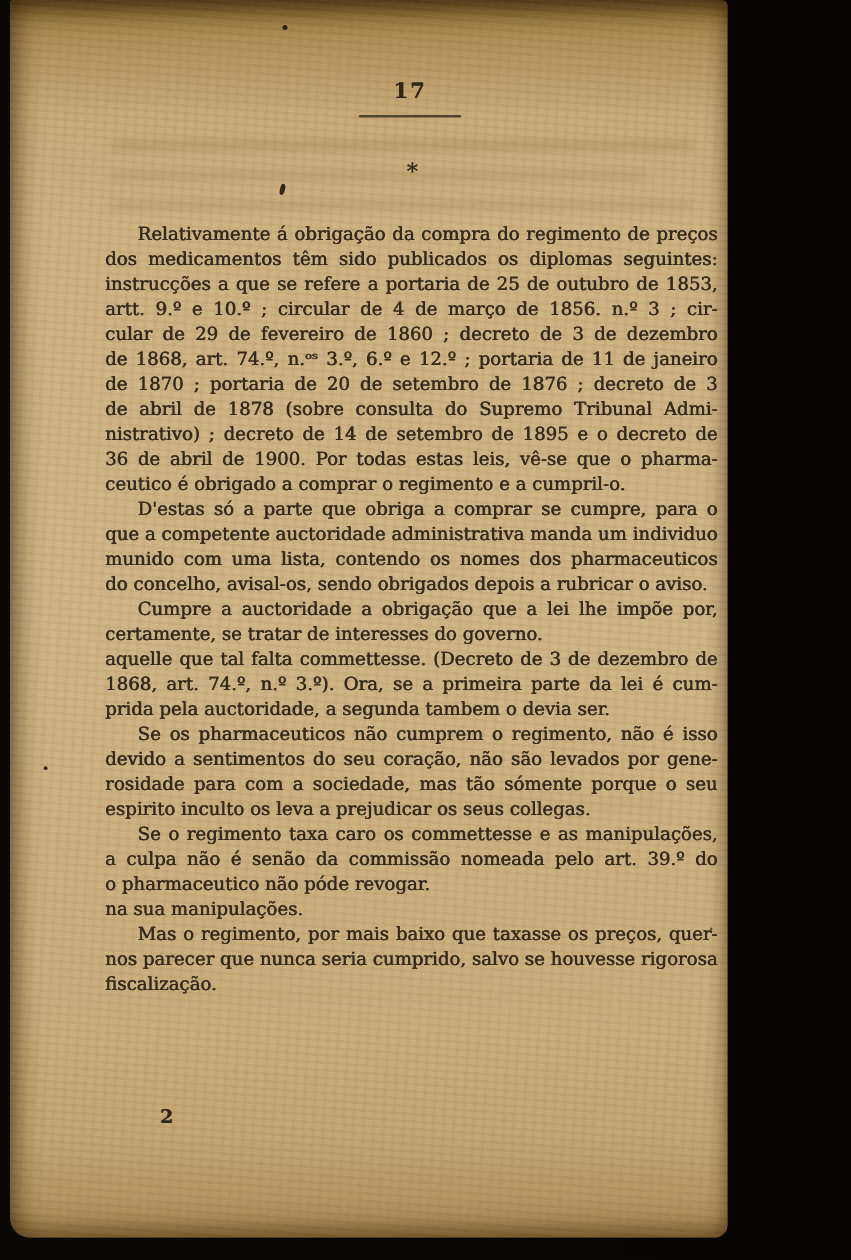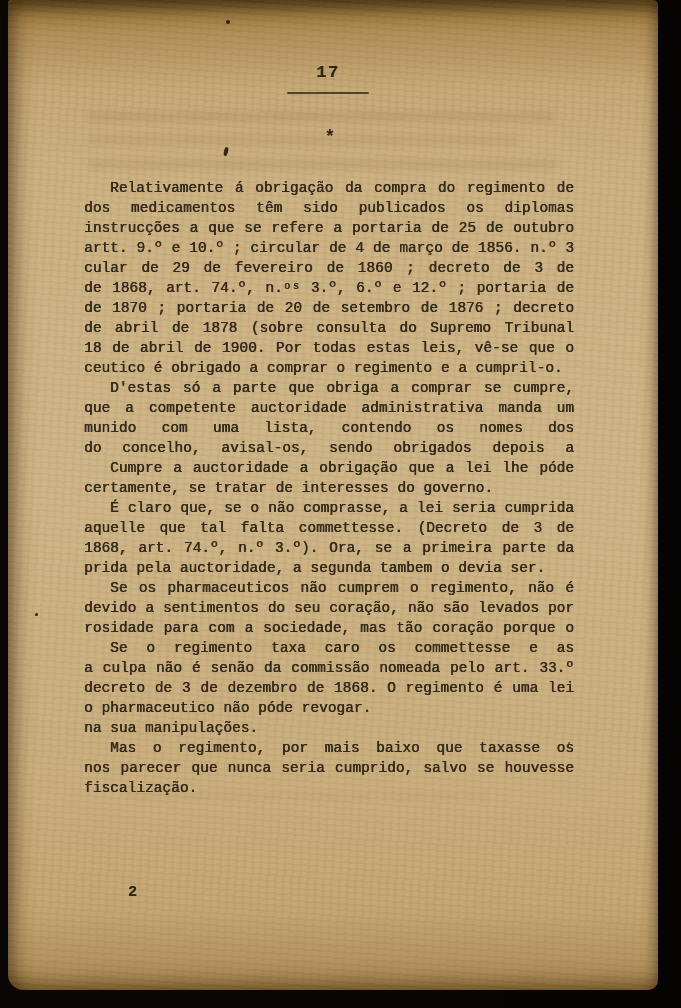--- a/index.html
+++ b/index.html
@@ -3,30 +3,29 @@
 <meta charset="utf-8">
 <style>
   html,body{margin:0;padding:0;}
   body{
     width:681px;height:1008px;position:relative;overflow:hidden;
     background:#070503;
     font-family:"DejaVu Serif","Liberation Serif",serif;
   }
   .photo{position:absolute;inset:0;background:linear-gradient(90deg,#0a0705 0%,#050403 100%);}
   .page{
-    position:absolute;left:8px;top:0;width:650px;height:990px;
+    position:absolute;left:8px;top:0;width:574px;height:990px;
     background:linear-gradient(180deg,#8f6f31 0%,#b18e58 3.5%,#c5a876 9%,#ccb182 18%,#cdb486 50%,#c9ad7c 80%,#c2a471 92%,#b08f5b 98%,#a0説7f47 100%);
     background:linear-gradient(180deg,#8f6f31 0%,#b18e58 3.5%,#c5a876 9%,#ccb182 18%,#cdb486 50%,#c9ad7c 80%,#c2a471 92%,#b08f5b 98%,#9f7f47 100%);
     border-radius:3px 5px 10px 16px;
     box-shadow:
       inset 16px 0 20px -10px rgba(58,38,12,.60),
       inset -10px 0 14px -7px rgba(58,38,12,.45),
       inset 0 -16px 20px -10px rgba(70,46,14,.50),
       inset 0 18px 16px -10px rgba(35,20,4,.65);
-    font-family: Liberation Mono, monospace;
   }
   .grain{
     position:absolute;inset:0;border-radius:inherit;pointer-events:none;
     background:
       repeating-linear-gradient(93deg, rgba(122,92,46,.05) 0 3px, rgba(0,0,0,0) 3px 8px),
       repeating-linear-gradient(4deg, rgba(90,60,22,.04) 0 2px, rgba(255,242,205,.035) 2px 6px);
   }
   .ghost{position:absolute;filter:blur(3px);background:rgba(128,98,48,.30);border-radius:4px;pointer-events:none;}
   .g1{left:80px;top:112px;width:468px;height:9px;opacity:.55;}
   .g2{left:80px;top:136px;width:430px;height:9px;opacity:.45;}
@@ -88,38 +87,38 @@
 
     <div class="text-block">
         <div class="line first just">Relativamente á obrigação da compra do regimento de preços</div>
         <div class="line just">dos medicamentos têm sido publicados os diplomas seguintes:</div>
         <div class="line just">instrucções a que se refere a portaria de 25 de outubro de 1853,</div>
         <div class="line just">artt. 9.º e 10.º ; circular de 4 de março de 1856. n.º 3 ; cir-</div>
         <div class="line just">cular de 29 de fevereiro de 1860 ; decreto de 3 de dezembro</div>
         <div class="line just">de 1868, art. 74.º, n.ᵒˢ 3.º, 6.º e 12.º ; portaria de 11 de janeiro</div>
         <div class="line just">de 1870 ; portaria de 20 de setembro de 1876 ; decreto de 3</div>
         <div class="line just">de abril de 1878 (sobre consulta do Supremo Tribunal Admi-</div>
-        <div class="line just">18 de abril de 1900. Por todas estas leis, vê-se que o pharma-</div>
+        <div class="line just">nistrativo) ; decreto de 14 de setembro de 1895 e o decreto de</div>
+        <div class="line just">36 de abril de 1900. Por todas estas leis, vê-se que o pharma-</div>
         <div class="line">ceutico é obrigado a comprar o regimento e a cumpril-o.</div>
         <div class="line first just">D'estas só a parte que obriga a comprar se cumpre, para o</div>
         <div class="line just">que a competente auctoridade administrativa manda um individuo</div>
         <div class="line just">munido com uma lista, contendo os nomes dos pharmaceuticos</div>
         <div class="line">do concelho, avisal-os, sendo obrigados depois a rubricar o aviso.</div>
-        <div class="line first just">Cumpre a auctoridade a obrigação que a lei lhe póde por,</div>
+        <div class="line first just">Cumpre a auctoridade a obrigação que a lei lhe impõe por,</div>
         <div class="line">certamente, se tratar de interesses do governo.</div>
-        <div class="line first just">É claro que, se o não comprasse, a lei seria cumprida para</div>
         <div class="line just">aquelle que tal falta commettesse. (Decreto de 3 de dezembro de</div>
         <div class="line just">1868, art. 74.º, n.º 3.º). Ora, se a primeira parte da lei é cum-</div>
         <div class="line">prida pela auctoridade, a segunda tambem o devia ser.</div>
         <div class="line first just">Se os pharmaceuticos não cumprem o regimento, não é isso</div>
         <div class="line just">devido a sentimentos do seu coração, não são levados por gene-</div>
-        <div class="line just">rosidade para com a sociedade, mas tão coração porque o seu</div>
+        <div class="line just">rosidade para com a sociedade, mas tão sómente porque o seu</div>
+        <div class="line">espirito inculto os leva a prejudicar os seus collegas.</div>
         <div class="line first just">Se o regimento taxa caro os commettesse e as manipulações,</div>
-        <div class="line just">a culpa não é senão da commissão nomeada pelo art. 33.º do</div>
-        <div class="line just">decreto de 3 de dezembro de 1868. O regimento é uma lei que</div>
+        <div class="line just">a culpa não é senão da commissão nomeada pelo art. 39.º do</div>
         <div class="line">o pharmaceutico não póde revogar.</div>
         <div class="line">na sua manipulações.</div>
         <div class="line first just">Mas o regimento, por mais baixo que taxasse os preços, quer-</div>
         <div class="line just">nos parecer que nunca seria cumprido, salvo se houvesse rigorosa</div>
         <div class="line">fiscalização.</div>
       </div>
 
     <div class="signature">2</div>
   </div>
 </div>

